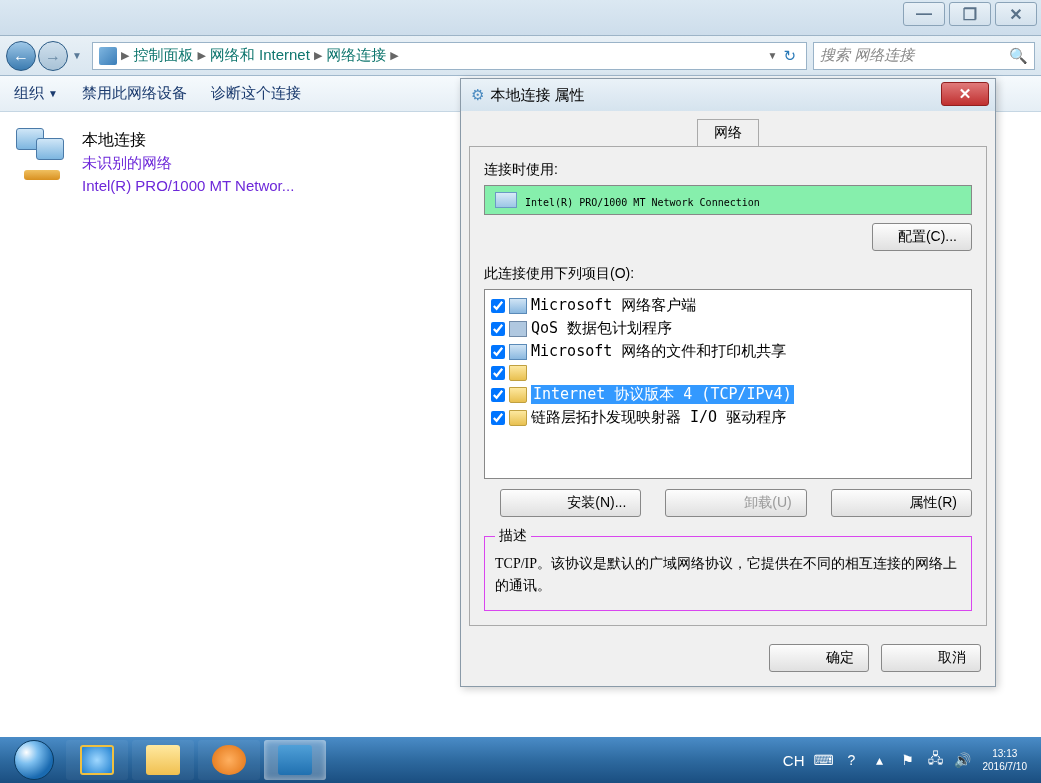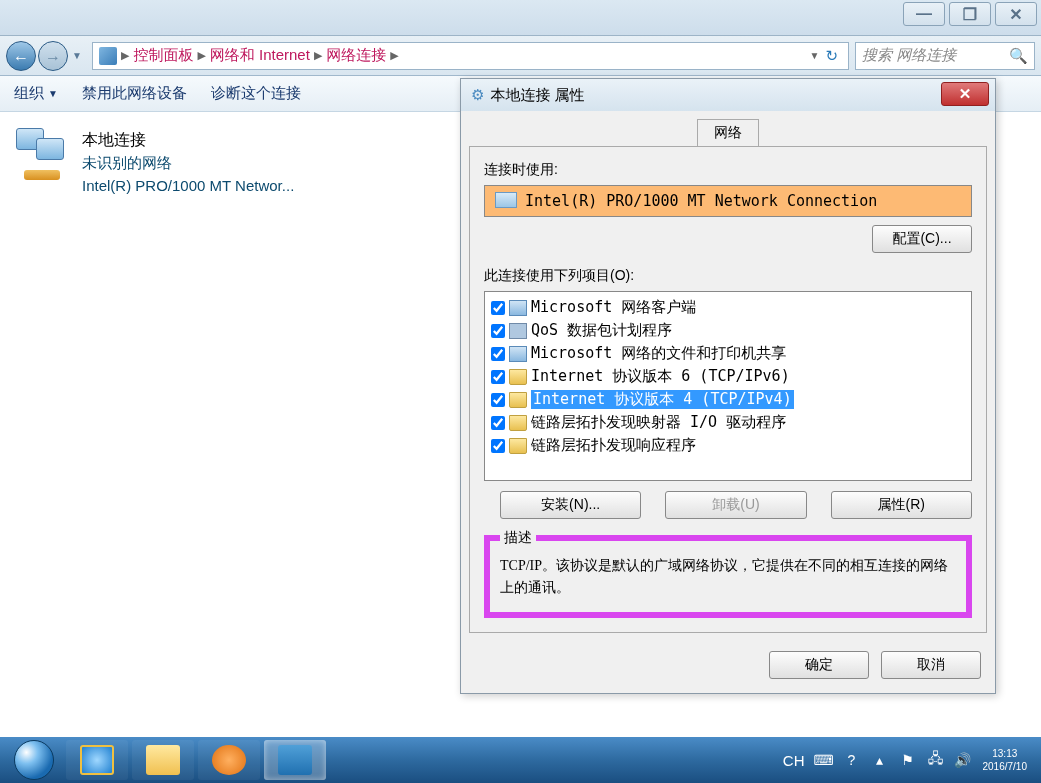--- a/index.html
+++ b/index.html
@@ -75,26 +75,26 @@
   margin: 0 6px 0 10px;
   gap: 4px;
 }
 .bc-icon {
   width: 18px; height: 18px;
   background: linear-gradient(135deg,#7fb6e0,#3a7db8);
   display:inline-block;
   border-radius:2px;
 }
 .bc-sep { color: #666; font-size:11px; }
-.bc-item { font-size: 15px; color: #be185d; }
+.bc-item { font-size: 15px; color: #0f766e; }
 .refresh-box {
   display:flex; align-items:center; gap:6px; padding:0 4px;
 }
 .searchbox {
-  width: 180px;
+  width: 222px;
   height: 28px;
   background: #fff;
   border: 1px solid #9ab3c8;
   display: flex;
   align-items: center;
   padding: 0 6px;
   color: #888;
   font-style: italic;
   font-size: 15px;
 }
@@ -142,21 +142,21 @@
 .m1 { top: 0; left: 0; }
 .m2 { top: 10px; left: 20px; }
 .cable {
   position:absolute; bottom:0; left:8px;
   width:36px; height:10px;
   background: linear-gradient(to bottom,#f0c060,#d89020);
   border-radius:3px;
 }
 .conn-text { line-height: 1.5; }
 .conn-title { font-size: 16px; color: #000; }
-.conn-sub { font-size: 15px; color: #0c4a6e; }
+.conn-sub { font-size: 15px; color: #6d28d9; }
 
 
 .dialog {
   position: absolute;
   left: 460px;
   top: 78px;
   width: 536px;
   background: #f0f0f0;
   border: 1px solid #8a9aa8;
   box-shadow: 2px 2px 8px rgba(0,0,0,0.2);
@@ -195,41 +195,41 @@
   border-bottom: none;
   font-size: 14px;
 }
 .tab-panel {
   border: 1px solid #aaa;
   background: #f0f0f0;
   padding: 14px;
 }
 .section-label { margin-bottom: 6px; font-size:14px; }
 .adapter-box {
-  background: #fdba74;
+  background: #86efac;
   border: 1px solid #888;
   padding: 6px 10px;
   font-family: "SimSun", monospace;
-  font-size: 15px;
-  display:flex; align-items:flex-start; gap:8px;
+  font-size: 10px;
+  display:flex; align-items:flex-end; gap:8px;
 }
 .nic-icon {
   width:22px; height:16px;
   background: linear-gradient(to bottom,#d8eaf7,#9cc6e6);
   border:1px solid #6a9ac5;
 }
 .btn-row { display: flex; justify-content: flex-end; margin: 8px 0 14px; }
 .btn {
   min-width: 100px;
   padding: 4px 14px;
   background: linear-gradient(to bottom,#fdfdfd,#e0e0e0);
   border: 1px solid #888;
   border-radius: 3px;
   font-size: 14px;
-  text-align: center;
+  text-align: right;
 }
 .btn.disabled { color: #999; }
 .items-box {
   background: #fff;
   border: 1px solid #888;
   padding: 4px 2px;
   height: 190px;
 }
 .chk-row {
   display: flex;
@@ -248,21 +248,21 @@
 .ic-qos { background: #b0c8e0; border:1px solid #708aa8; }
 .ic-proto { background: linear-gradient(to bottom,#fde8a0,#e8c050); border:1px solid #c0a040; border-radius:0 0 2px 2px; }
 .chk-row.selected span.lbl {
   background: #3399ff;
   color: #fff;
   padding: 0 2px;
 }
 .btn-row3 { display: flex; gap: 24px; justify-content: space-between; margin: 10px 0; padding-left: 16px; }
 .btn-row3 .btn { flex:1; }
 fieldset.desc {
-  border: 6px solid #d946ef;
+  border: 1px solid #d946ef;
   padding: 8px 10px 12px;
   margin-top: 4px;
 }
 fieldset.desc legend { font-size: 14px; padding: 0 4px; }
 .desc-text { font-size: 14px; line-height: 1.6; font-family:"SimSun",serif; }
 .dlg-footer {
   display: flex;
   justify-content: flex-end;
   gap: 12px;
   padding: 10px 14px 14px;
@@ -422,36 +422,30 @@
             <span class="lbl">QoS 数据包计划程序</span>
           </div>
           <div class="chk-row">
             <input type="checkbox" checked="" style="">
             <span class="item-icon ic-client"></span>
             <span class="lbl">Microsoft 网络的文件和打印机共享</span>
           </div>
           <div class="chk-row">
             <input type="checkbox" checked="" style="">
             <span class="item-icon ic-proto"></span>
-            <span class="lbl">Internet 协议版本 6 (TCP/IPv6)</span>
           </div>
           <div class="chk-row selected">
             <input type="checkbox" checked="" style="">
             <span class="item-icon ic-proto"></span>
             <span class="lbl">Internet 协议版本 4 (TCP/IPv4)</span>
           </div>
           <div class="chk-row">
             <input type="checkbox" checked="" style="">
             <span class="item-icon ic-proto"></span>
             <span class="lbl">链路层拓扑发现映射器 I/O 驱动程序</span>
-          </div>
-          <div class="chk-row">
-            <input type="checkbox" checked="" style="">
-            <span class="item-icon ic-proto"></span>
-            <span class="lbl">链路层拓扑发现响应程序</span>
           </div>
         </div>
       <div class="btn-row3">
         <div class="btn">安装(N)...</div>
         <div class="btn disabled">卸载(U)</div>
         <div class="btn">属性(R)</div>
       </div>
       <fieldset class="desc">
         <legend>描述</legend>
         <div class="desc-text">TCP/IP。该协议是默认的广域网络协议，它提供在不同的相互连接的网络上的通讯。</div>

